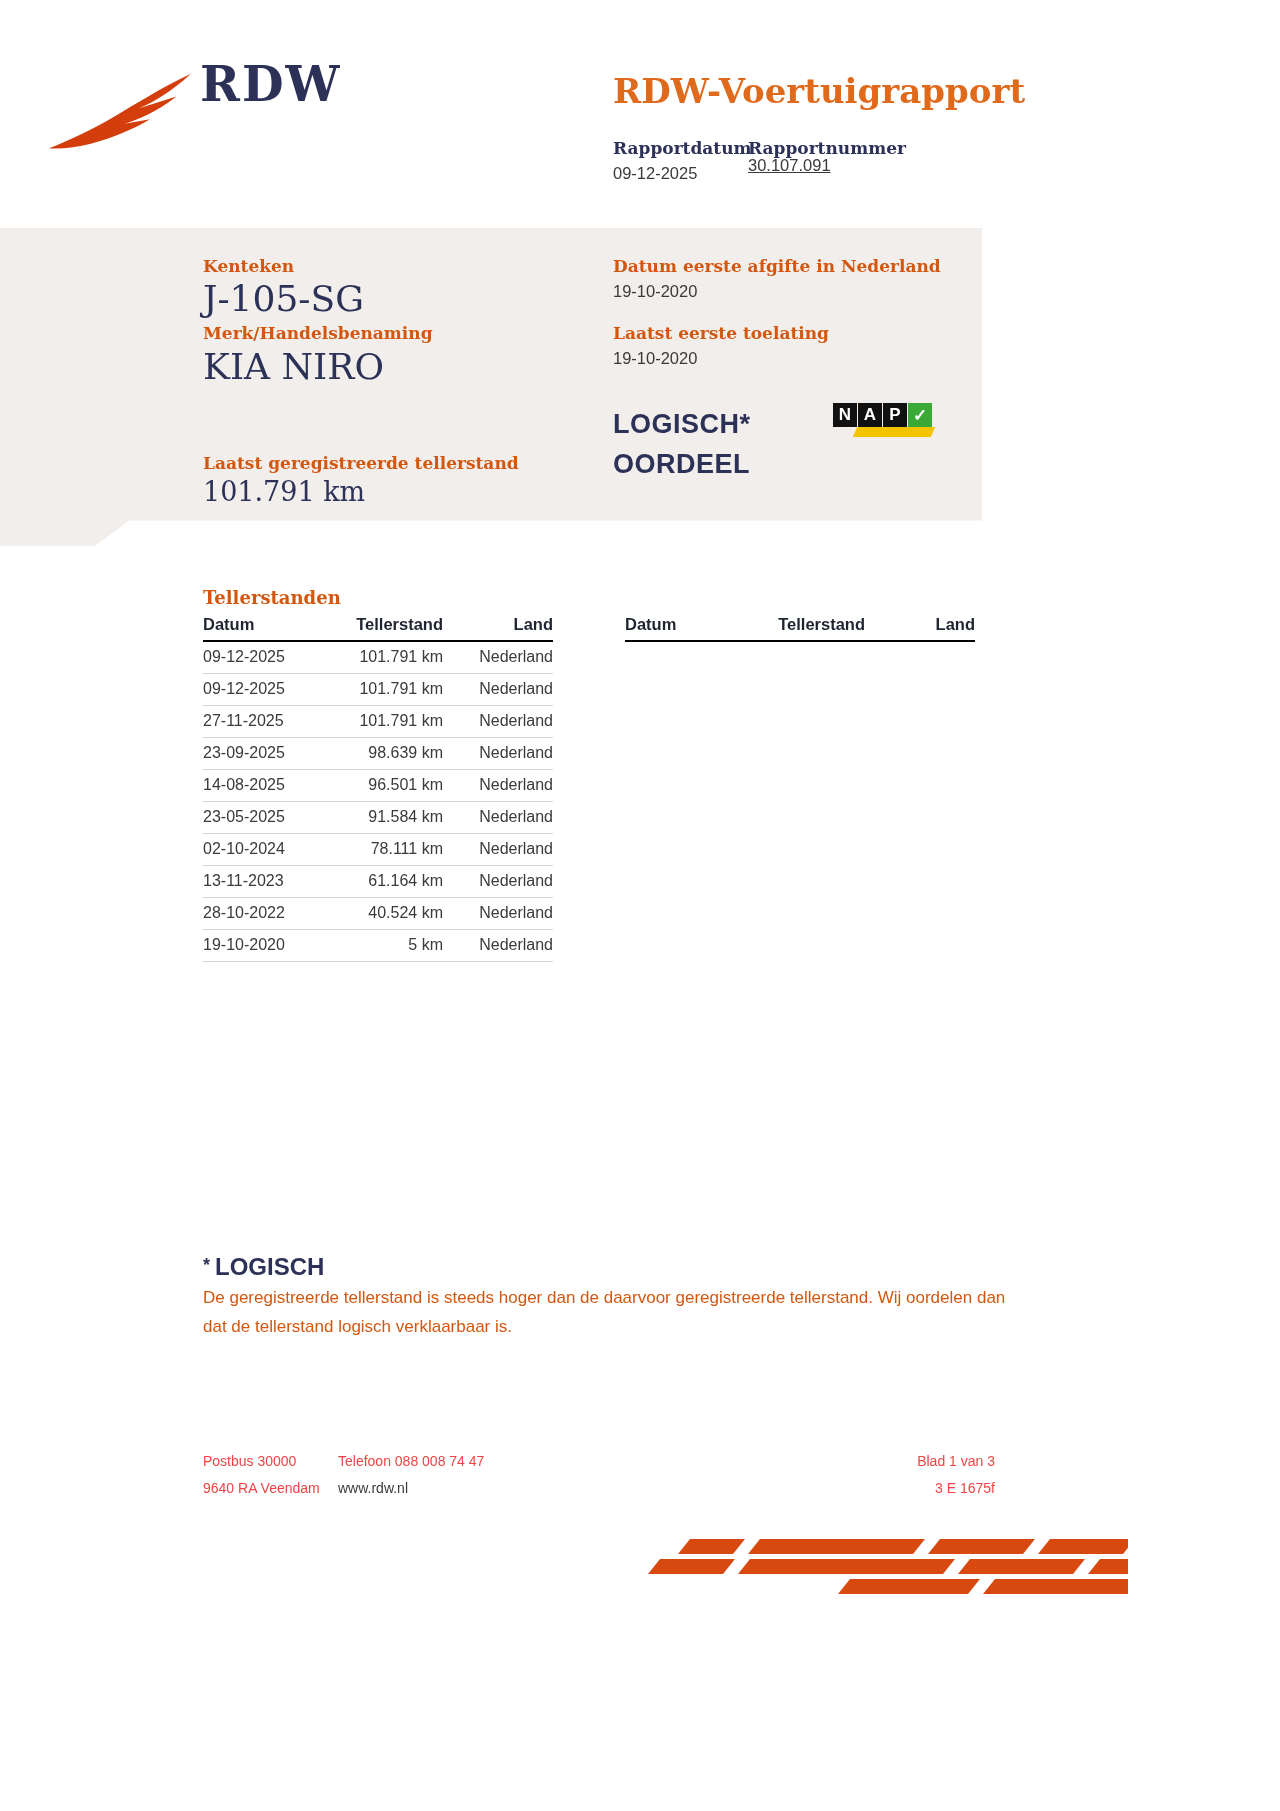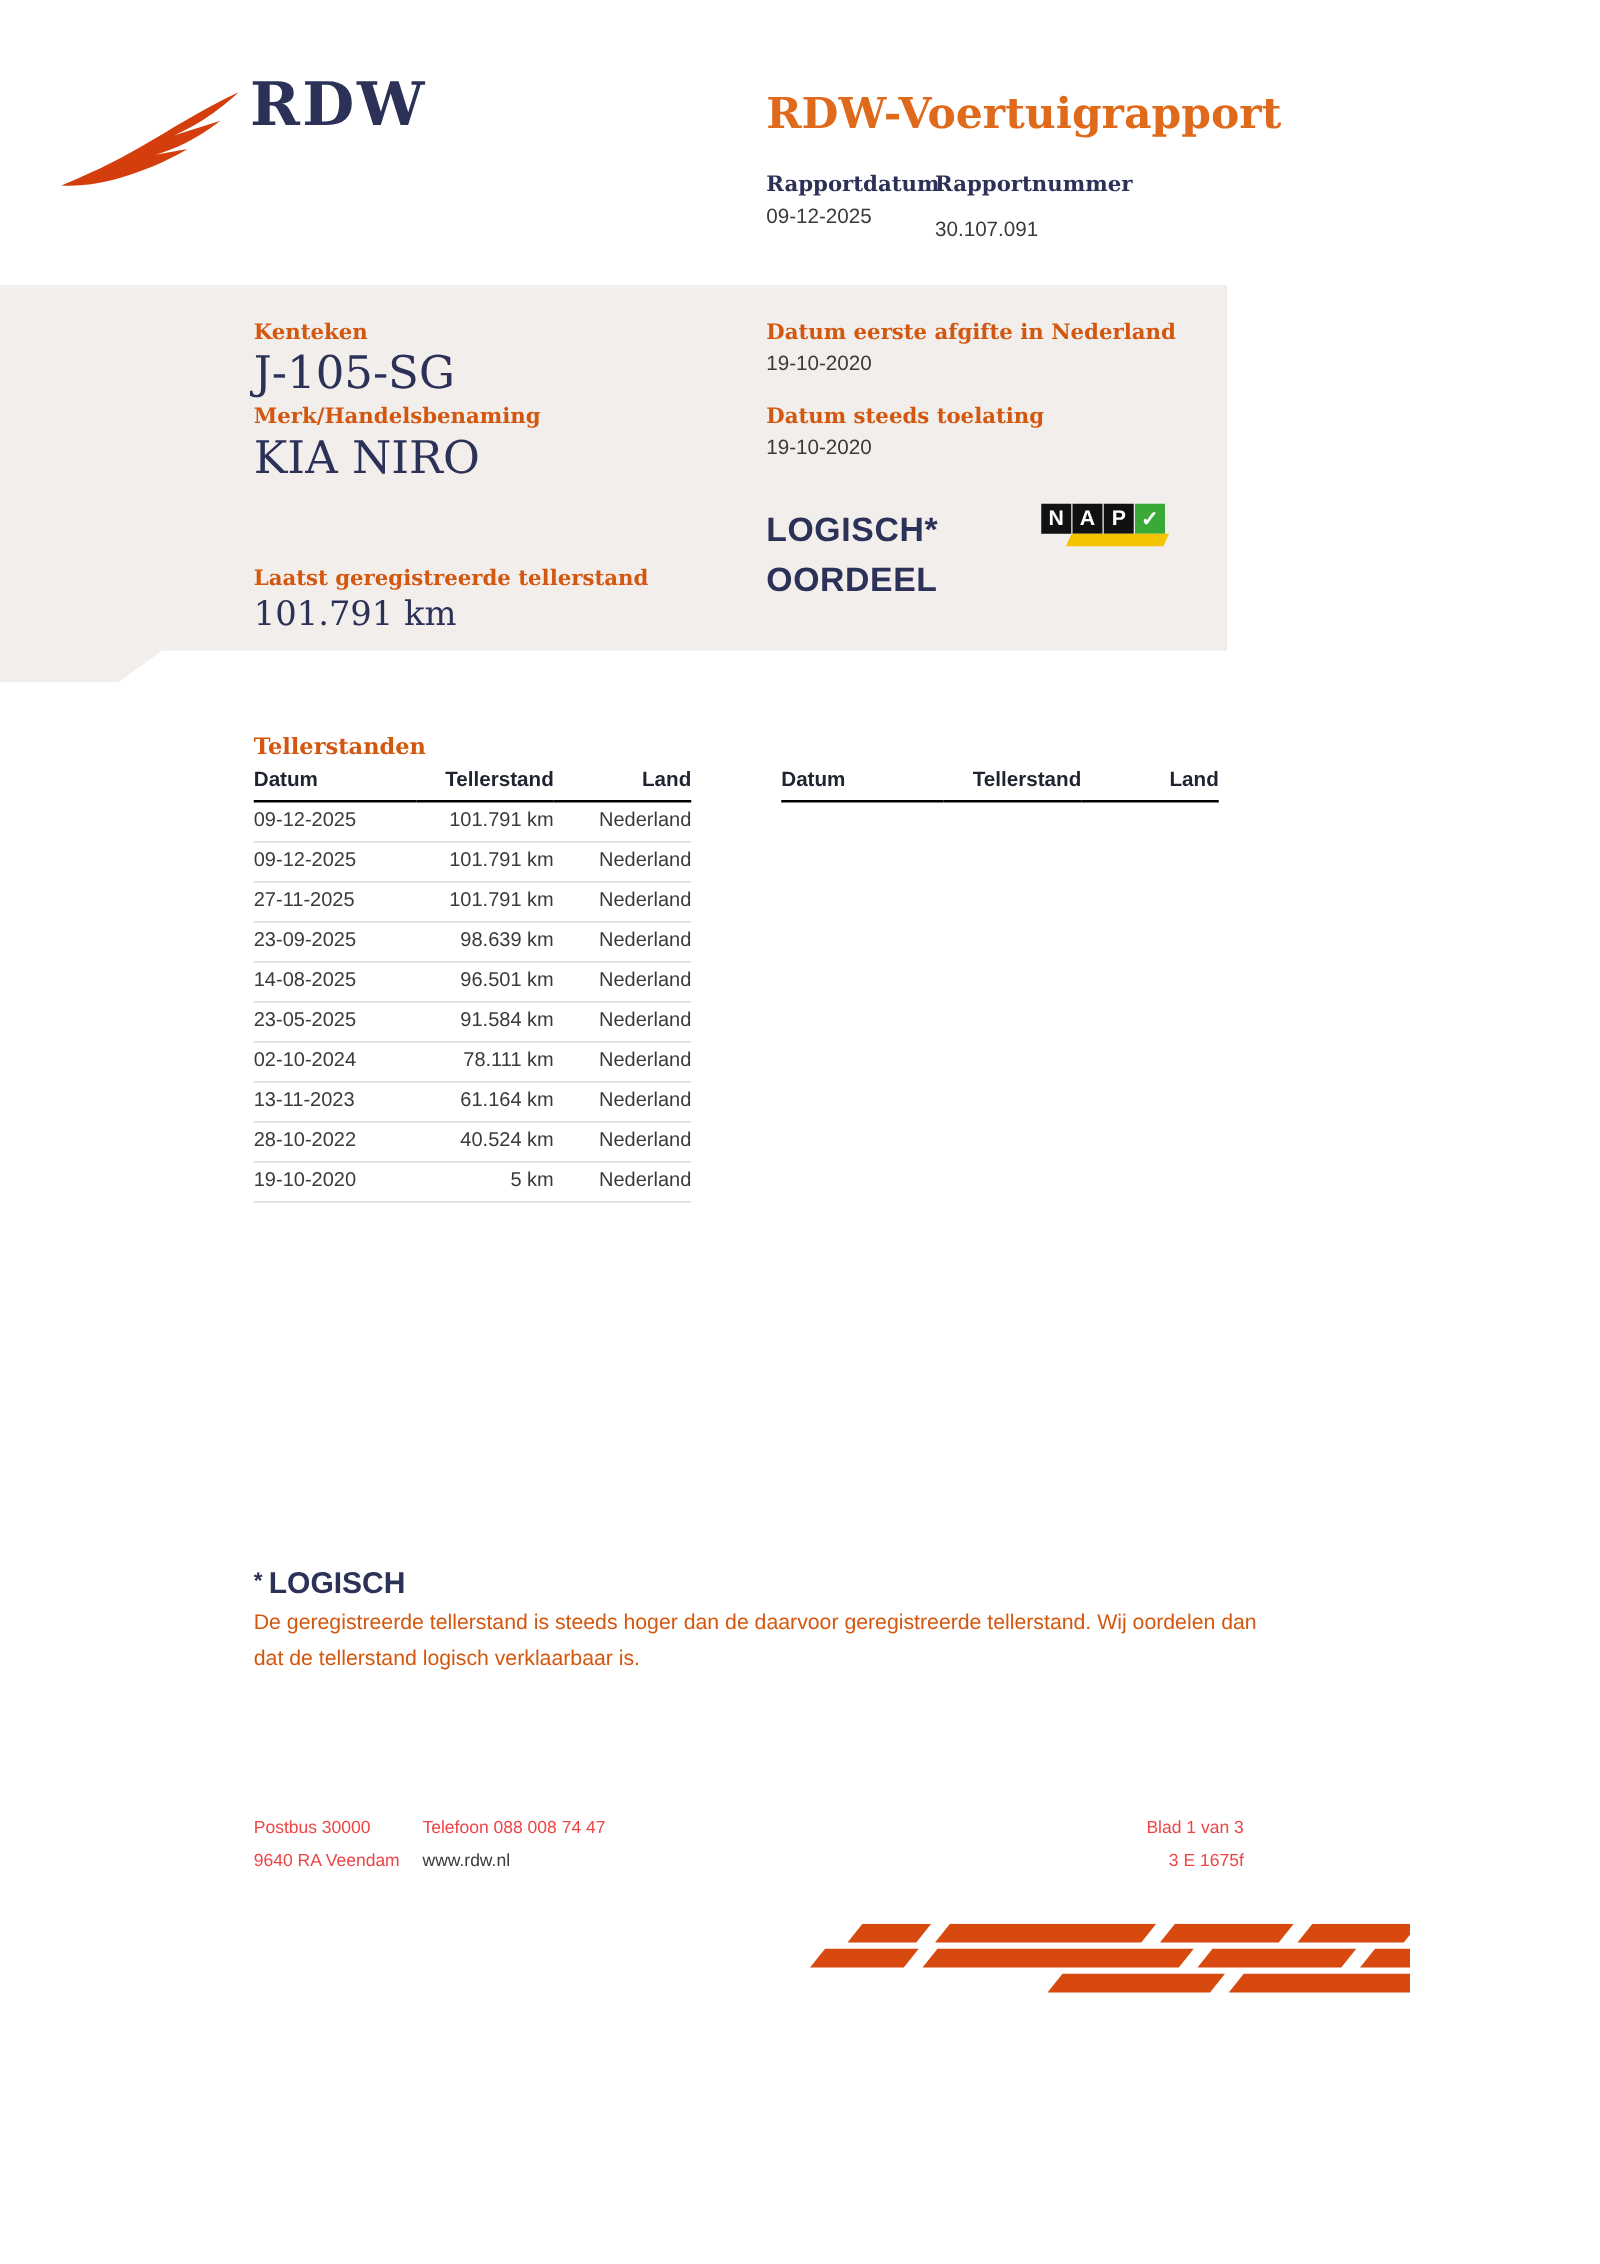--- a/index.html
+++ b/index.html
@@ -177,37 +177,37 @@
       L113,52
       C93,64 70,73 48,79
       C32,83 16,85 2,84 Z"></path>
   </svg>
   <div class="abs rdw-wordmark">RDW</div>
 
   <div class="abs doc-title">RDW-Voertuigrapport</div>
   <div class="abs meta-label" style="left:613px; top:122px;">Rapportdatum</div>
   <div class="abs meta-label" style="left:748px; top:122px;">Rapportnummer</div>
   <div class="abs meta-value" style="left:613px; top:148px;">09-12-2025</div>
-  <div class="abs meta-value" style="left:748px; top:159px;">30.107.091</div>
+  <div class="abs meta-value" style="left:748px; top:140px;text-decoration:underline;">30.107.091</div>
 
   <div class="abs gray-band"></div>
 
   <div class="abs panel-label" style="left:203px; top:240px;">Kenteken</div>
   <div class="abs panel-value-lg" style="left:203px; top:262px;">J-105-SG</div>
 
   <div class="abs panel-label" style="left:203px; top:307px;">Merk/Handelsbenaming</div>
   <div class="abs panel-value-lg" style="left:203px; top:330px;">KIA NIRO</div>
 
   <div class="abs panel-label" style="left:203px; top:437px;">Laatst geregistreerde tellerstand</div>
   <div class="abs panel-value-md" style="left:203px; top:460px;">101.791 km</div>
 
   <div class="abs panel-label" style="left:613px; top:240px;">Datum eerste afgifte in Nederland</div>
   <div class="abs panel-value-sm" style="left:613px; top:266px;">19-10-2020</div>
 
-  <div class="abs panel-label" style="left:613px; top:307px;">Datum steeds toelating</div>
+  <div class="abs panel-label" style="left:613px; top:307px;">Laatst eerste toelating</div>
   <div class="abs panel-value-sm" style="left:613px; top:333px;">19-10-2020</div>
 
   <div class="abs oordeel">
     <div>LOGISCH*</div>
     <div>OORDEEL</div>
   </div>
 
   <div class="abs nap">
     <div class="nap-bar"></div>
     <div class="nap-row">

